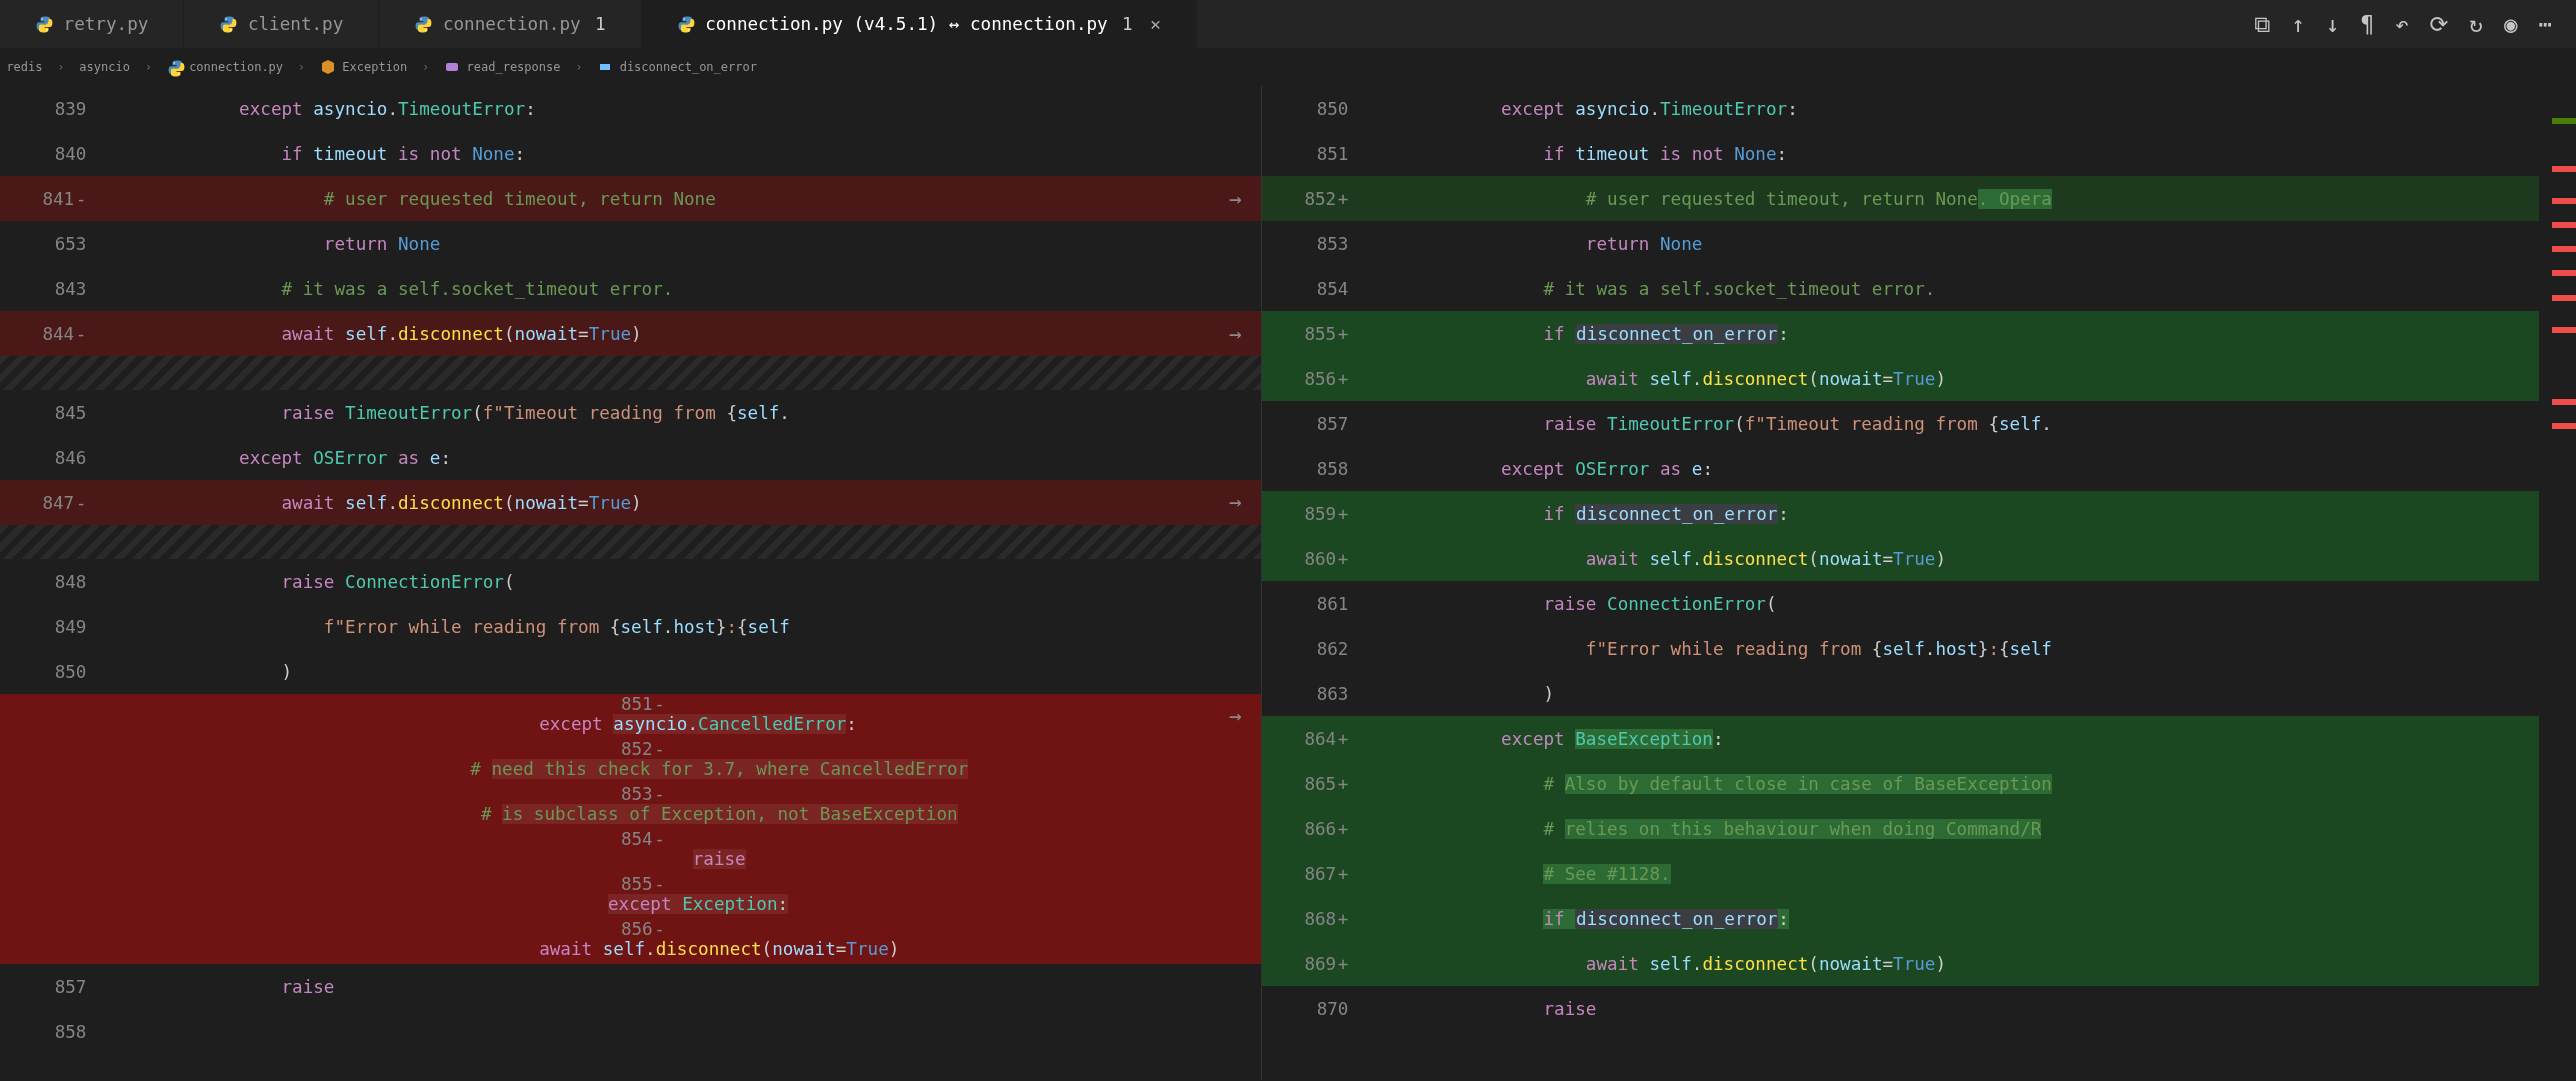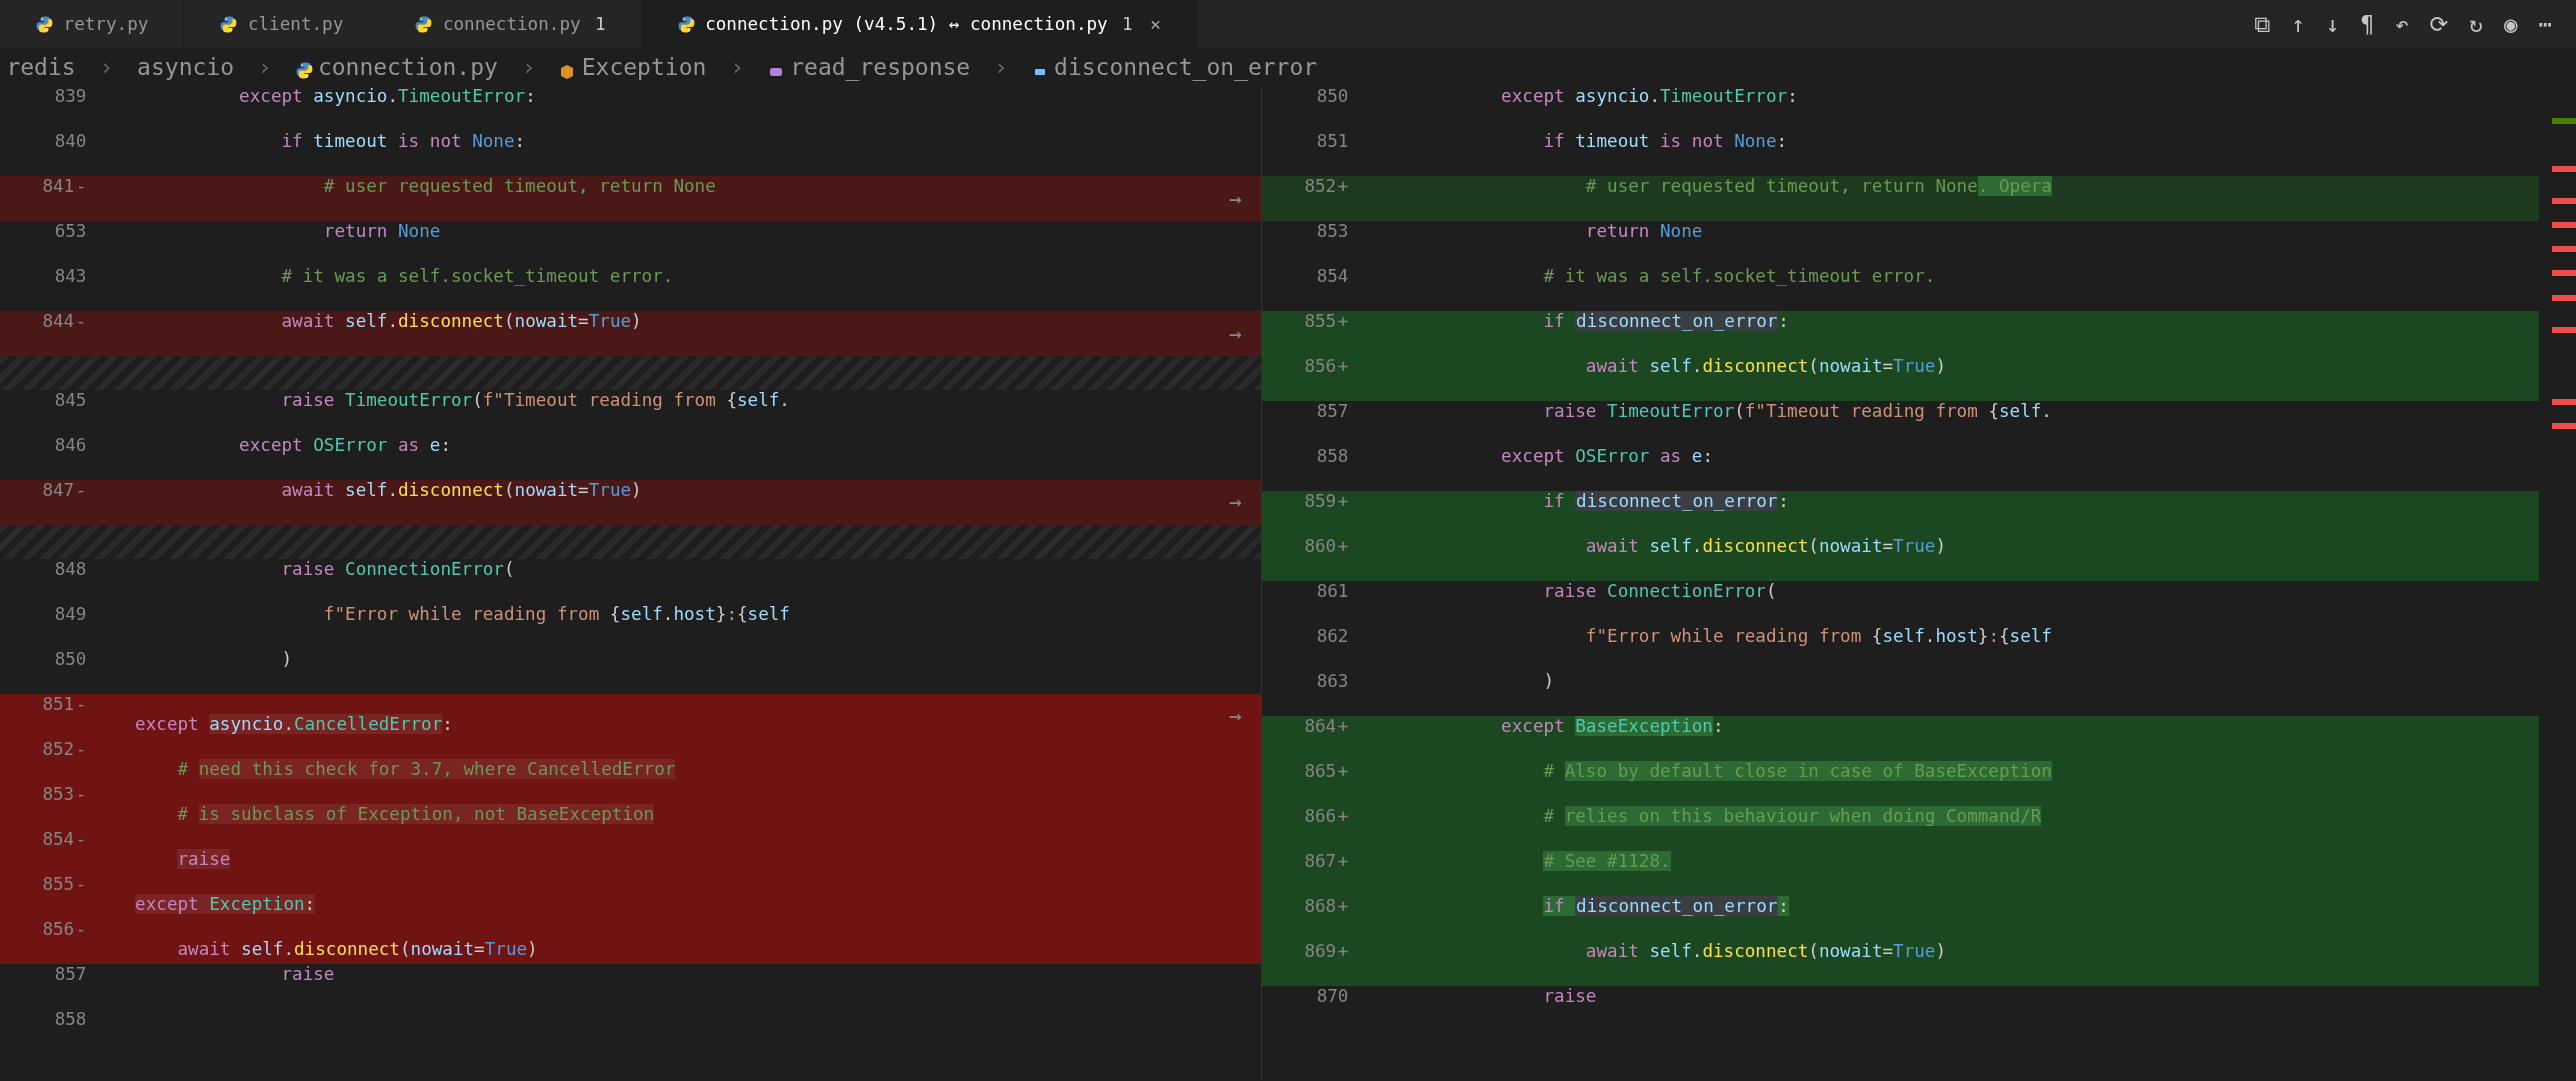--- a/index.html
+++ b/index.html
@@ -51,41 +51,41 @@
   gap: 21px;
   padding-right: 24px;
   color: #c5c5c5;
 }
 .toolbar-right span { cursor: pointer; font-size: 22.5px; }
 .breadcrumb {
   display: flex;
   align-items: center;
   height: 38px;
   padding-left: 6.4px;
-  font-size: 23px;
+  font-size: 12px;
   color: #969696;
-  gap: 19px;
+  gap: 10px;
 }
 .breadcrumb .sep { color: #666; margin: 0 4.8px; }
 .breadcrumb .crumb { display: flex; align-items: center; gap: 6.4px; }
 .bc-icon { width: 16px; height: 16px; display: inline-block; }
 .diff-container {
   display: flex;
   height: calc(1081px - 87px);
   position: relative;
 }
 .pane {
   position: relative;
   overflow: hidden;
 }
 .pane.left { width: 1261px; }
 .line {
   display: flex;
   height: 45px;
-  align-items: flex-start;
+  align-items: center;
   white-space: pre;
 }
 .lno {
   width: 104px;
   text-align: right;
   padding-right: 17.6px;
   color: #858585;
   flex-shrink: 0;
 }
 .lno .pm { margin-left: 1.6px; }

